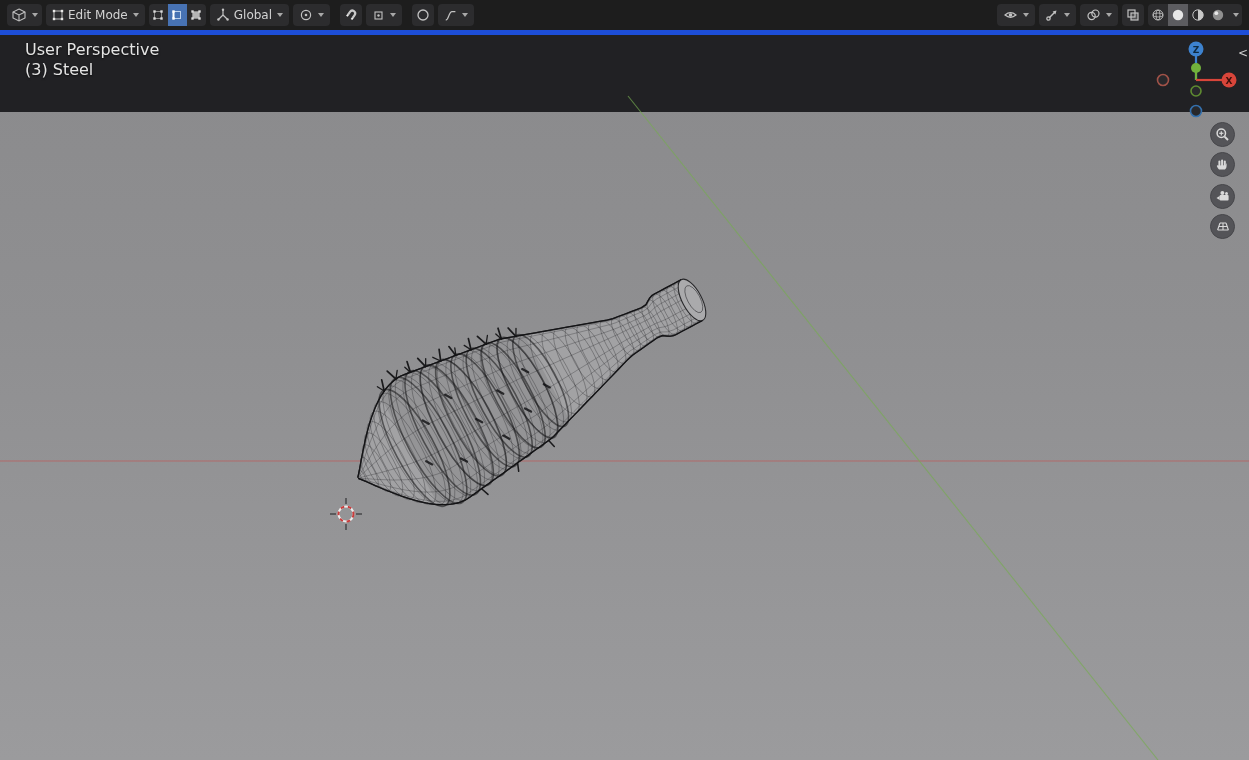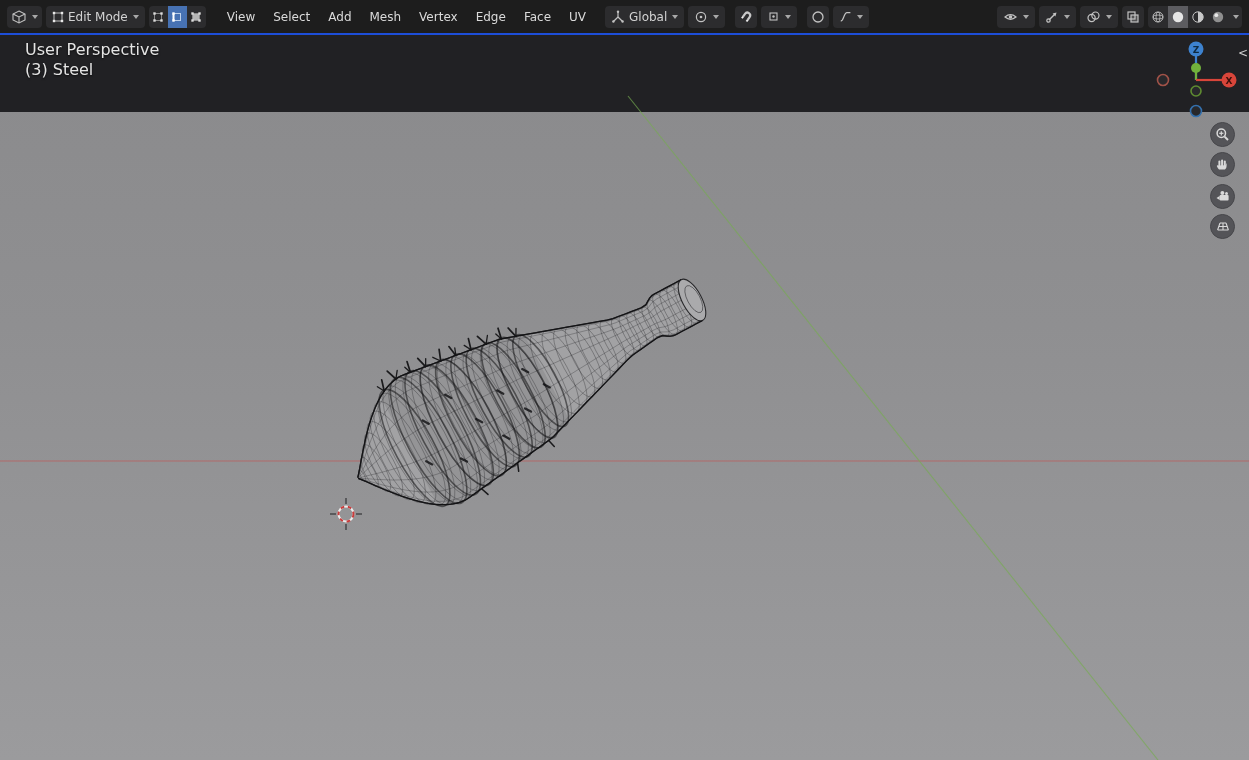--- a/index.html
+++ b/index.html
@@ -1,20 +1,20 @@
 <!DOCTYPE html>
 <html><head>
 <meta charset="utf-8">
 <style>
   *{box-sizing:border-box;margin:0;padding:0}
   html,body{width:1249px;height:760px;overflow:hidden}
   body{position:relative;background:#909092;font-family:"DejaVu Sans","Liberation Sans",sans-serif;-webkit-font-smoothing:antialiased}
 
   
-  .header{position:absolute;top:0;left:0;right:0;height:35px;background:#1d1d1d;border-bottom:2px solid #1d4ed8;
+  .header{position:absolute;top:0;left:0;right:0;height:35px;background:#1d1d1d;border-bottom:5px solid #1d4ed8;
           display:flex;align-items:center;padding:0 7px;z-index:5;gap:4px}
   .widget{display:flex;align-items:center;gap:4px;background:#2c2c2e;border-radius:4px;height:22px;padding:0 6px;
           color:#d2d2d2;font-size:12px;border:none;cursor:default;white-space:nowrap}
   button.widget{font-family:inherit}
   .group{padding:0;overflow:hidden;gap:0}
   .group .seg{height:22px;width:19px;display:flex;align-items:center;justify-content:center;background:transparent;border:none;cursor:default}
   .seg.active{background:#4772b3}
   .chev{width:0;height:0;border-left:3.5px solid transparent;border-right:3.5px solid transparent;border-top:4.5px solid #a8a8a8;margin-left:1px}
   .menus{display:flex;margin-left:8px;margin-right:6px}
   .menu-item{color:#dadada;font-size:12px;padding:3px 9px;border-radius:3px;cursor:default}
@@ -254,30 +254,20 @@
       <svg class="icon-svg" width="12" height="12" viewBox="0 0 12 12">
         <rect x="2.5" y="2.5" width="7" height="7" fill="#b5b5b5" stroke="#8b8b8b" stroke-width="1"></rect>
         <rect x="1.3" y="1.3" width="2.4" height="2.4" fill="#dcdcdc"></rect>
         <rect x="8.3" y="1.3" width="2.4" height="2.4" fill="#dcdcdc"></rect>
         <rect x="1.3" y="8.3" width="2.4" height="2.4" fill="#dcdcdc"></rect>
         <rect x="8.3" y="8.3" width="2.4" height="2.4" fill="#dcdcdc"></rect>
       </svg>
     </button>
   </div>
 
-  <nav class="menus">
-    <span class="menu-item">View</span>
-    <span class="menu-item">Select</span>
-    <span class="menu-item">Add</span>
-    <span class="menu-item">Mesh</span>
-    <span class="menu-item">Vertex</span>
-    <span class="menu-item">Edge</span>
-    <span class="menu-item">Face</span>
-    <span class="menu-item">UV</span>
-  </nav>
 
   <div class="widget">
     <svg class="icon-svg" width="14" height="14" viewBox="0 0 14 14">
       <line x1="7" y1="7" x2="7" y2="1.8" stroke="#c2c2c2" stroke-width="1.2"></line>
       <line x1="7" y1="7" x2="2.4" y2="11.5" stroke="#c2c2c2" stroke-width="1.2"></line>
       <line x1="7" y1="7" x2="11.6" y2="11.5" stroke="#c2c2c2" stroke-width="1.2"></line>
       <circle cx="7" cy="1.8" r="1.2" fill="#c2c2c2"></circle>
       <circle cx="2.4" cy="11.5" r="1.2" fill="#c2c2c2"></circle>
       <circle cx="11.6" cy="11.5" r="1.2" fill="#c2c2c2"></circle>
     </svg>

